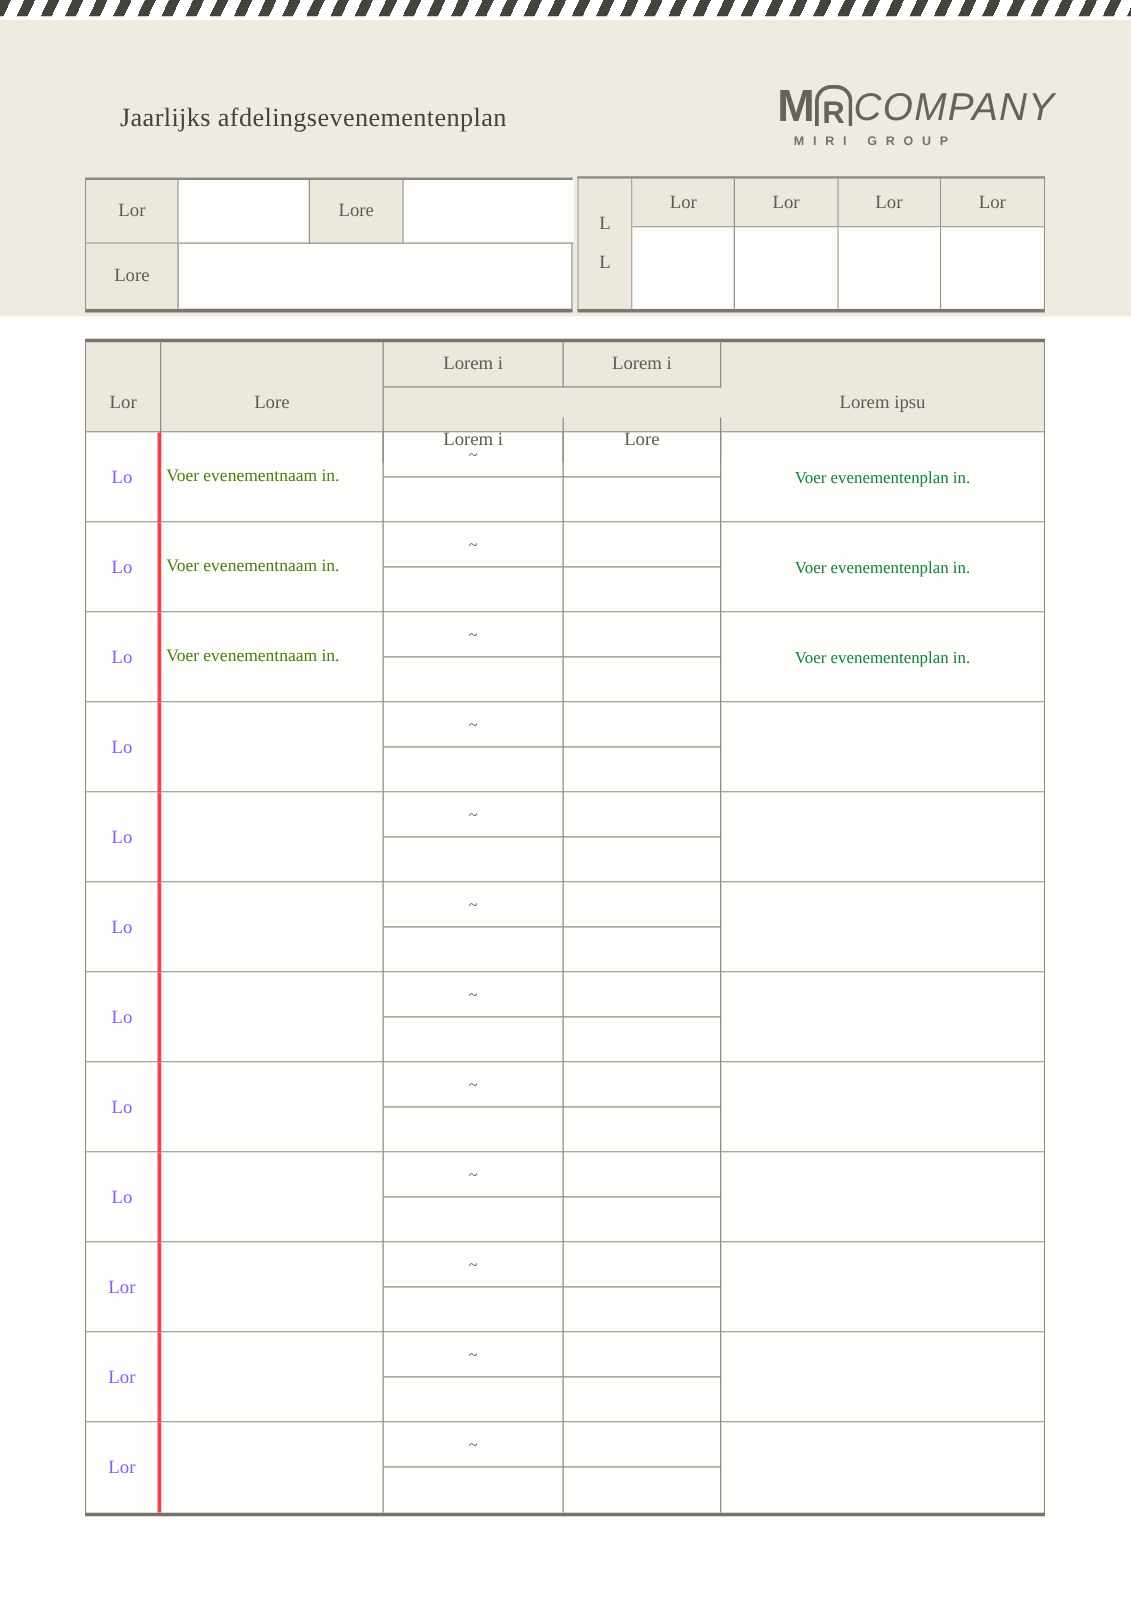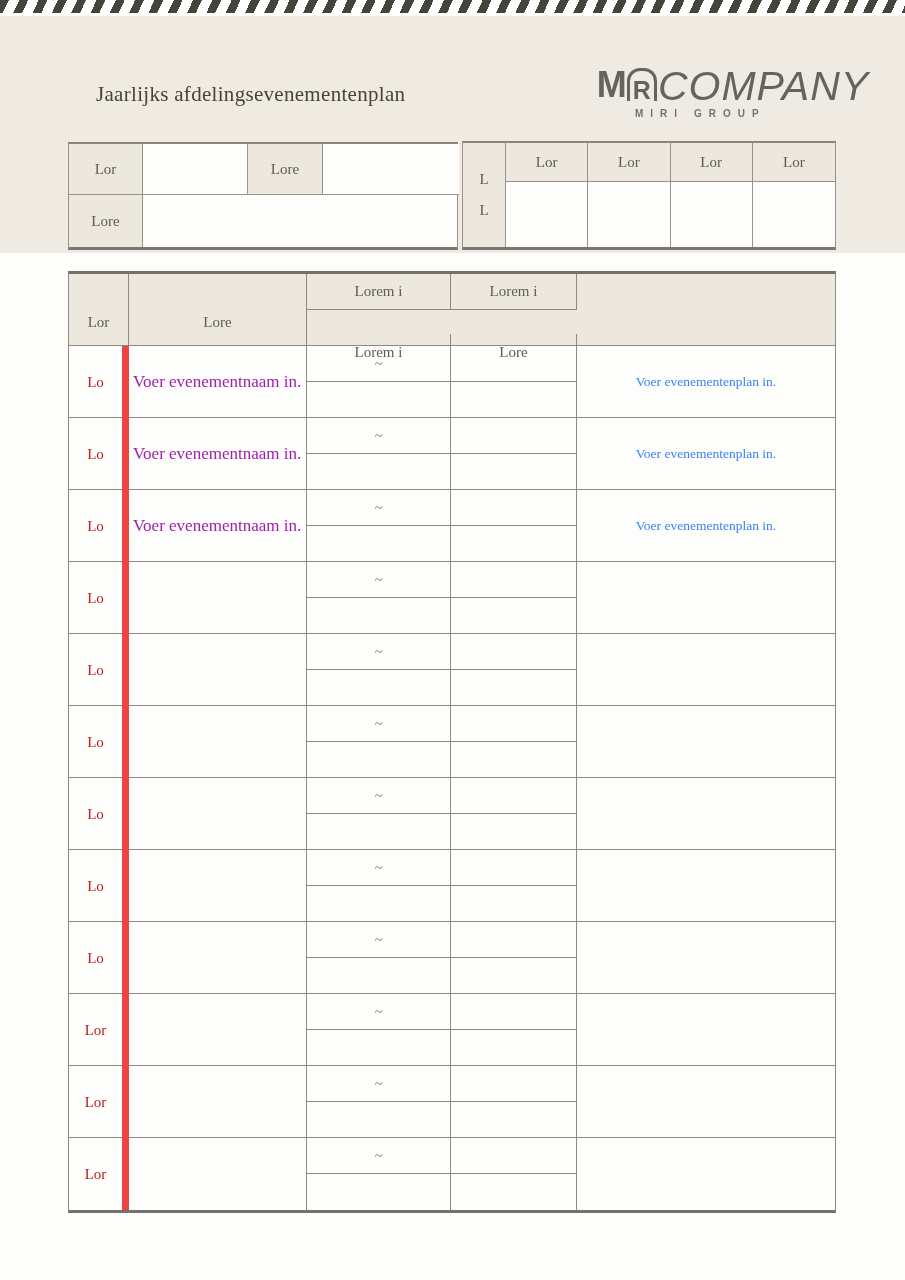--- a/index.html
+++ b/index.html
@@ -30,21 +30,21 @@
     line-height:32px; letter-spacing:-2px;
   }
   .logo-arch {
     font-family:"Liberation Sans", sans-serif; font-weight:700; font-size:25px;
     line-height:21px; border:3px solid #66635d; border-bottom:none;
     border-radius:13px 13px 0 0; padding:9px 3px 0 3px; margin:0 1px 0 2px;
     display:inline-block;
   }
   .logo-company {
     font-family:"Liberation Sans", sans-serif; font-style:italic; font-weight:400;
-    font-size:41px; line-height:30px; letter-spacing:1px;
+    font-size:31px; line-height:30px; letter-spacing:1px;
   }
   .logo-sub {
     margin-top:7px; font-family:"Liberation Sans", sans-serif;
     font-size:10px; font-weight:700; letter-spacing:7px; padding-left:7px; color:#75726b;
   }
 
   
   .cell { display:flex; align-items:center; justify-content:center; }
   .lbl  { background:#ece8dd; color:#5f5b52; font-size:15px; }
   .white{ background:#fdfdfc; }
@@ -90,29 +90,29 @@
   .mt-header .split { display:grid; grid-template-rows:36px 36px;gap:24px; }
   .mt-header .split .cell { width:100%; }
   .brd { border-right:1px solid #8d8981; }
   .bbd { border-bottom:1px solid #8d8981; }
 
   .mt-row {
     display:grid; grid-template-columns:60px 178px 270px 258px;
     height:72px; border-bottom:1px solid #8d8981; background:#fdfdfc;
   }
   .mt-row:last-child { border-bottom:none; }
-  .c-no   { color:#b91c1c; font-size:15px; border-right:7px solid #ef4444; }
+  .c-no   { color:#8b5cf6; font-size:15px; border-right:3px solid #ef4444; }
   .c-name {
-    justify-content:flex-start; padding-left:4px; color:#a21caf; font-size:17px;
+    justify-content:flex-start; padding-left:4px; color:#4d7c0f; font-size:14px;
     border-right:1px solid #8d8981;
   }
   .c-group { display:grid; grid-template-columns:144px 126px; grid-template-rows:36px 36px;
     border-right:1px solid #8d8981; }
   .c-tilde { color:#57544c; font-size:13px; }
-  .c-plan  { color:#3b82f6; font-size:13.5px; }
+  .c-plan  { color:#15803d; font-size:13.5px; }
 </style>
 </head>
 <body>
 
 <div class="page">
 
   <div class="stripe-band"></div>
   <div class="top-bg"></div>
 
   <div class="title">Jaarlijks afdelingsevenementenplan</div>
@@ -154,20 +154,21 @@
       <div class="cell brd">Lor</div>
       <div class="cell brd">Lore</div>
       <div class="split">
         <div class="cell brd bbd">Lorem i</div>
         <div class="cell brd">Lorem i</div>
       </div>
       <div class="split">
         <div class="cell brd bbd">Lorem i</div>
         <div class="cell brd">Lore</div>
       </div>
+      <div class="cell">Lorem ipsu</div>
     </div>
     <div id="rows-container">
     <div class="mt-row">
       <div class="cell c-no">Lo</div>
       <div class="cell c-name">Voer evenementnaam in.</div>
       <div class="c-group">
         <div class="cell c-tilde brd bbd">~</div>
         <div class="cell bbd"></div>
         <div class="cell brd"></div>
         <div class="cell"></div>

